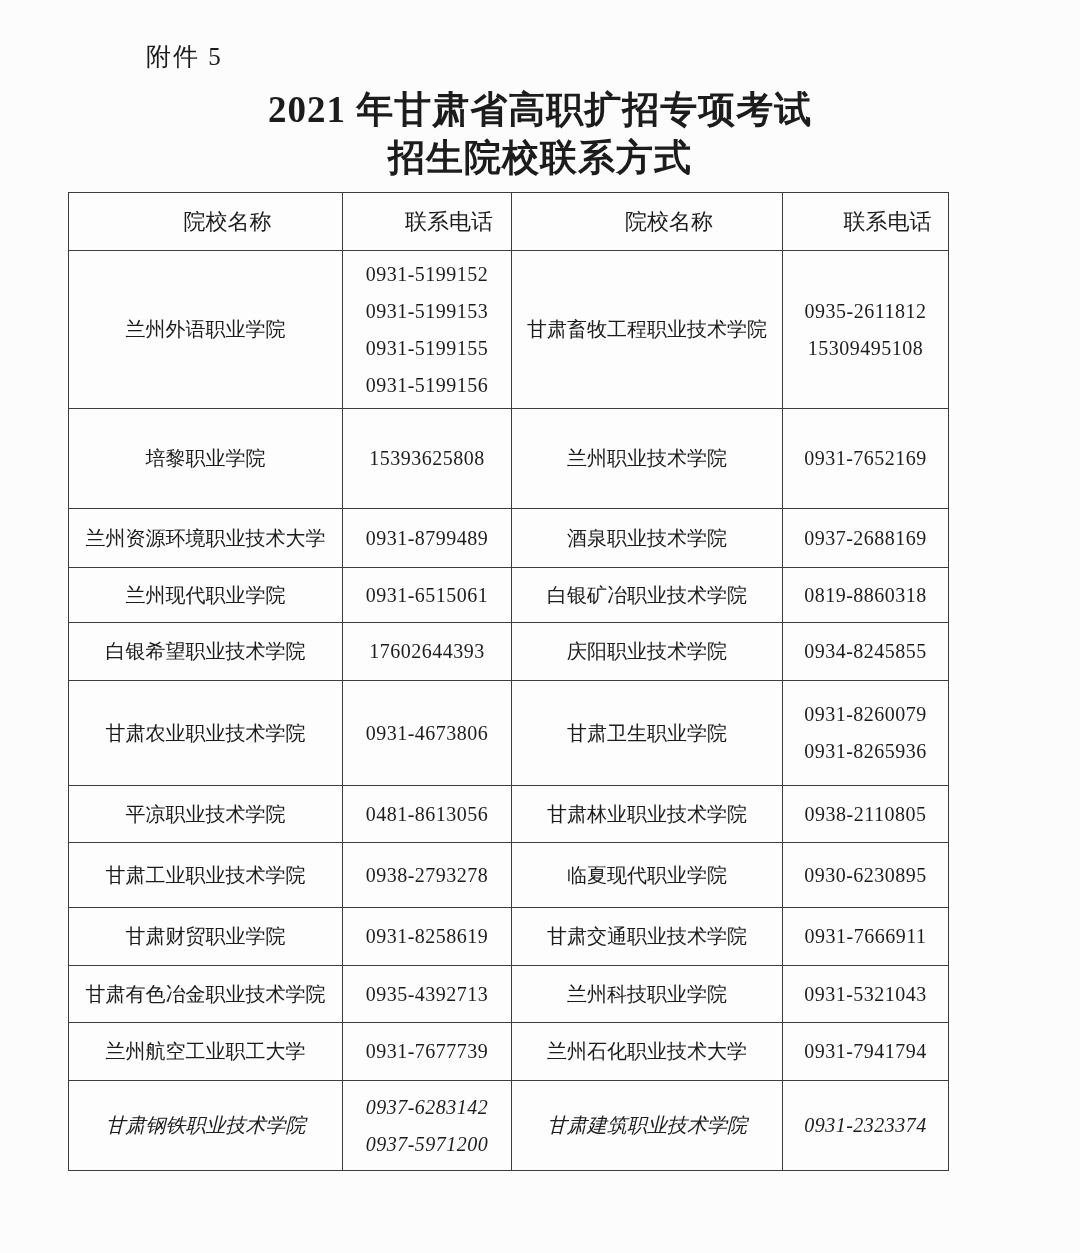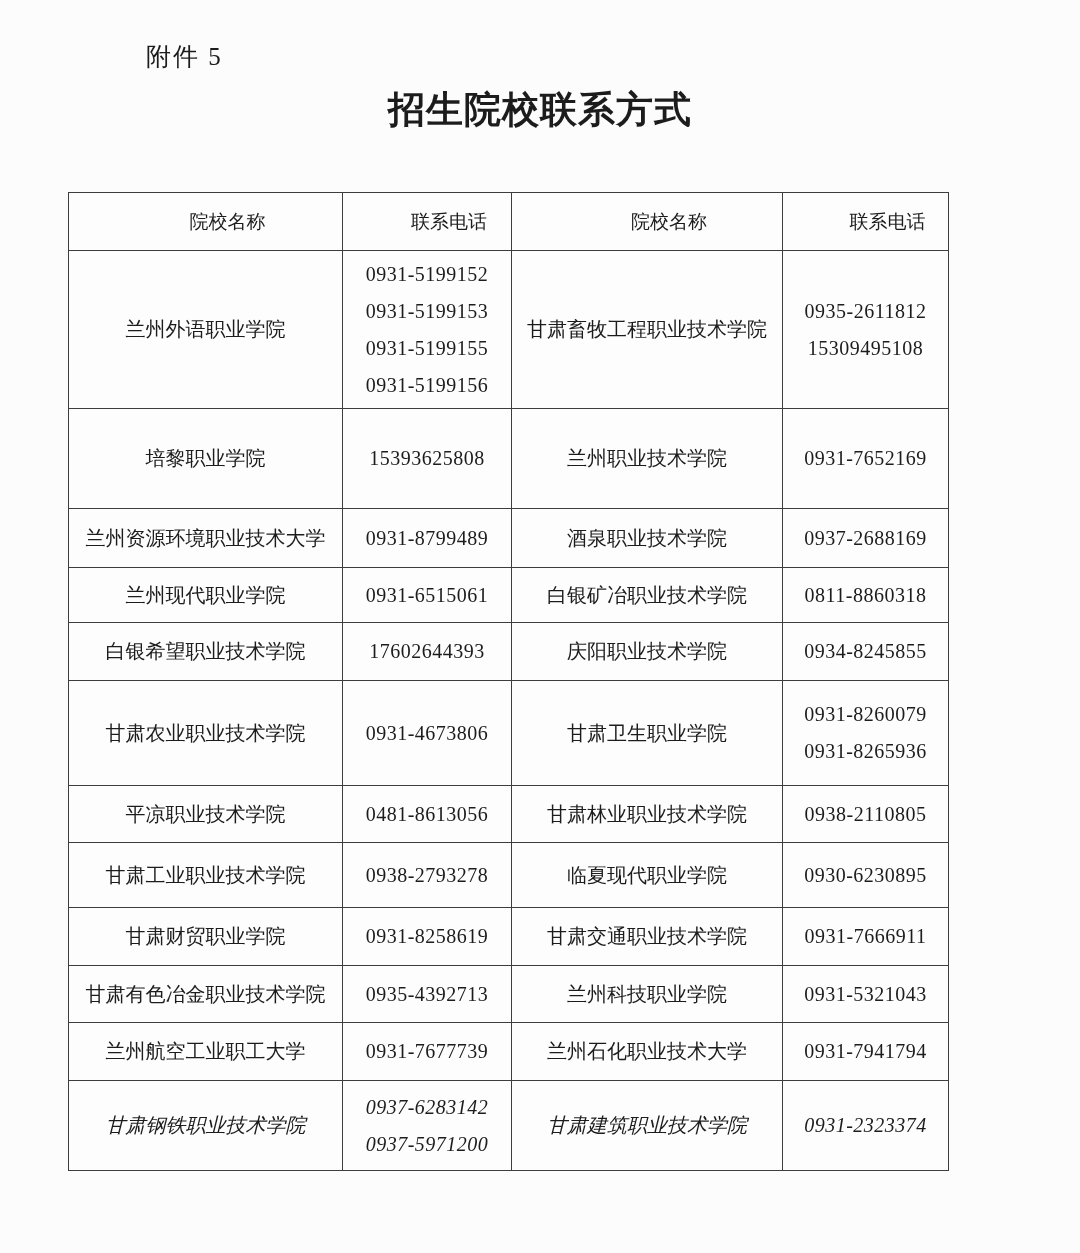--- a/index.html
+++ b/index.html
@@ -49,39 +49,40 @@
   .contact-table th,
   .contact-table td {
     border: 1.5px solid #3d3d3d;
     text-align: center;
     vertical-align: middle;
     padding: 0 4px;
     font-size: 20px;
     font-weight: normal;
   }
   .contact-table thead tr { height: 58px; }
-  .contact-table th { font-size: 19px; padding-left: 48px; }
+  .contact-table th { font-size: 22px; padding-left: 48px; }
   .phones {
     display: flex;
     flex-direction: column;
     justify-content: center;
     align-items: center;
     gap: 14px;
   }
   .phone-line {
     white-space: nowrap;
     letter-spacing: 0.5px;
   }
 </style>
 </head>
 <body>
 
 <div class="attachment-label">附件 5</div>
 
 <div class="doc-title">
+  <div>2021 年甘肃省高职扩招专项考试</div>
   <div>招生院校联系方式</div>
 </div>
 
 <table class="contact-table">
   <colgroup>
     <col class="c-name1">
     <col class="c-phone1">
     <col class="c-name2">
     <col class="c-phone2">
   </colgroup>
@@ -143,21 +144,21 @@
       <tr style="height: 55px;">
     <td>兰州现代职业学院</td>
     <td>
           <div class="phones">
             <div class="phone-line">0931-6515061</div>
           </div>
         </td>
     <td>白银矿冶职业技术学院</td>
     <td>
           <div class="phones">
-            <div class="phone-line">0811-8860318</div>
+            <div class="phone-line">0819-8860318</div>
           </div>
         </td>
   </tr>
       <tr style="height: 58px; margin-top: 25px;">
     <td>白银希望职业技术学院</td>
     <td>
           <div class="phones">
             <div class="phone-line">17602644393</div>
           </div>
         </td>

